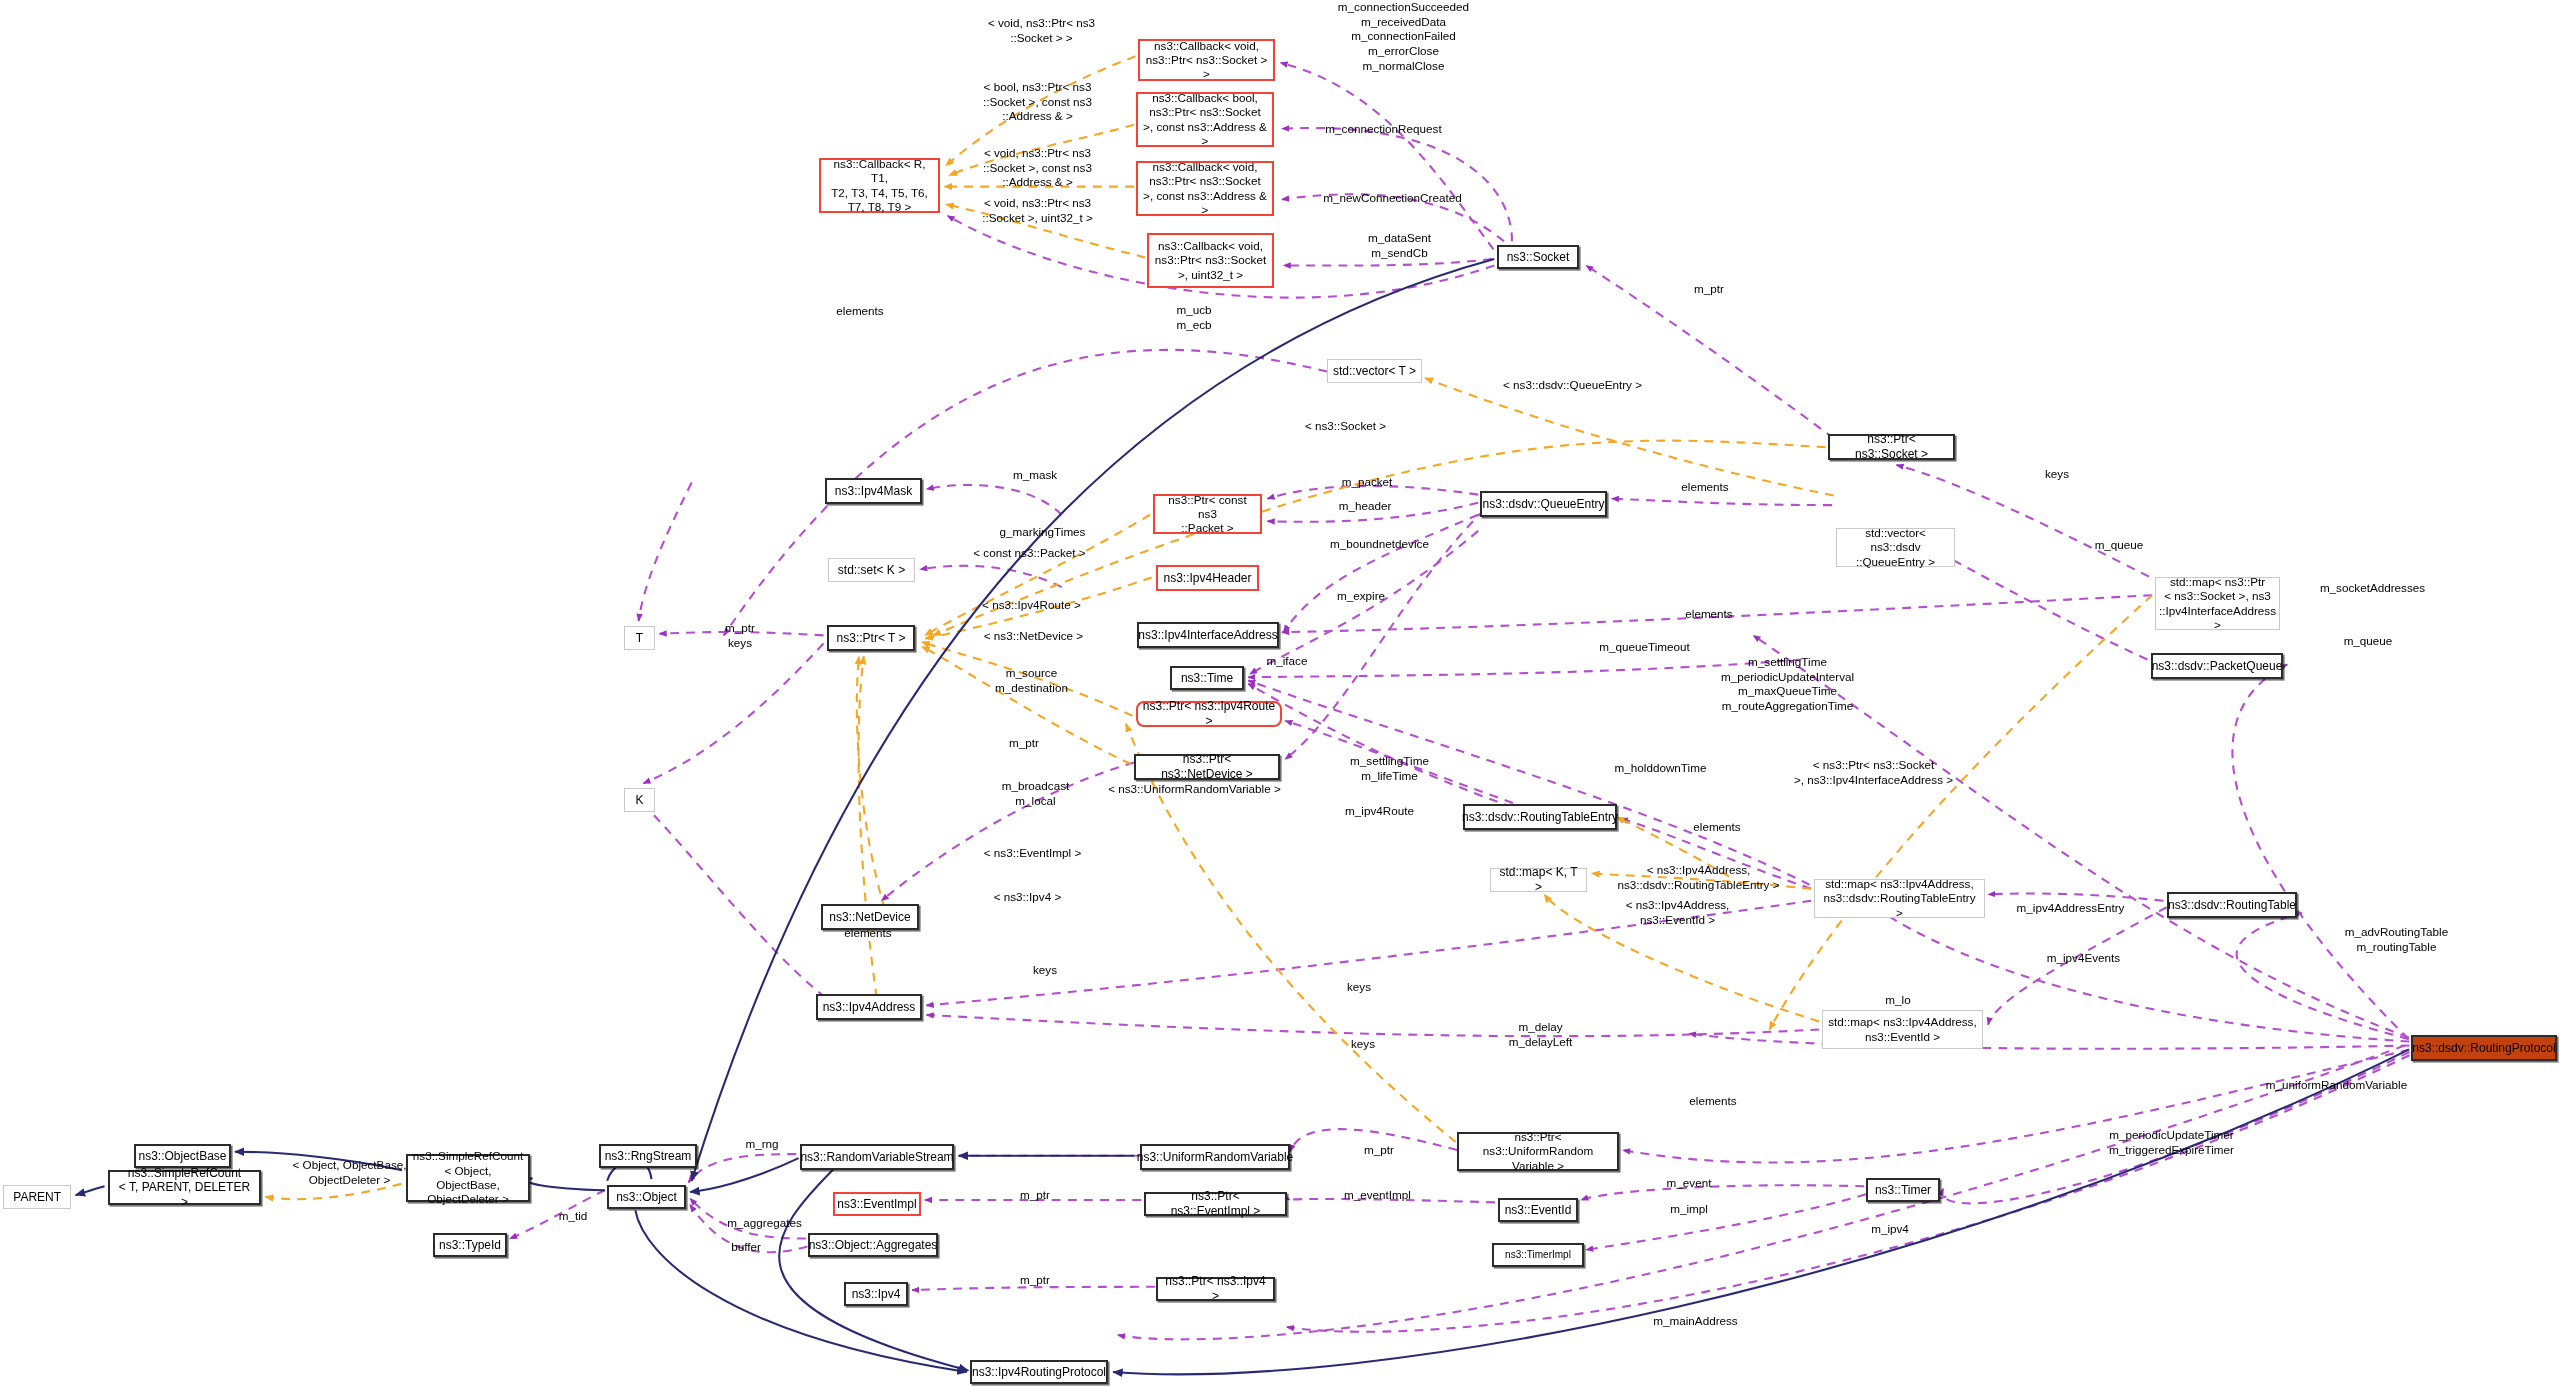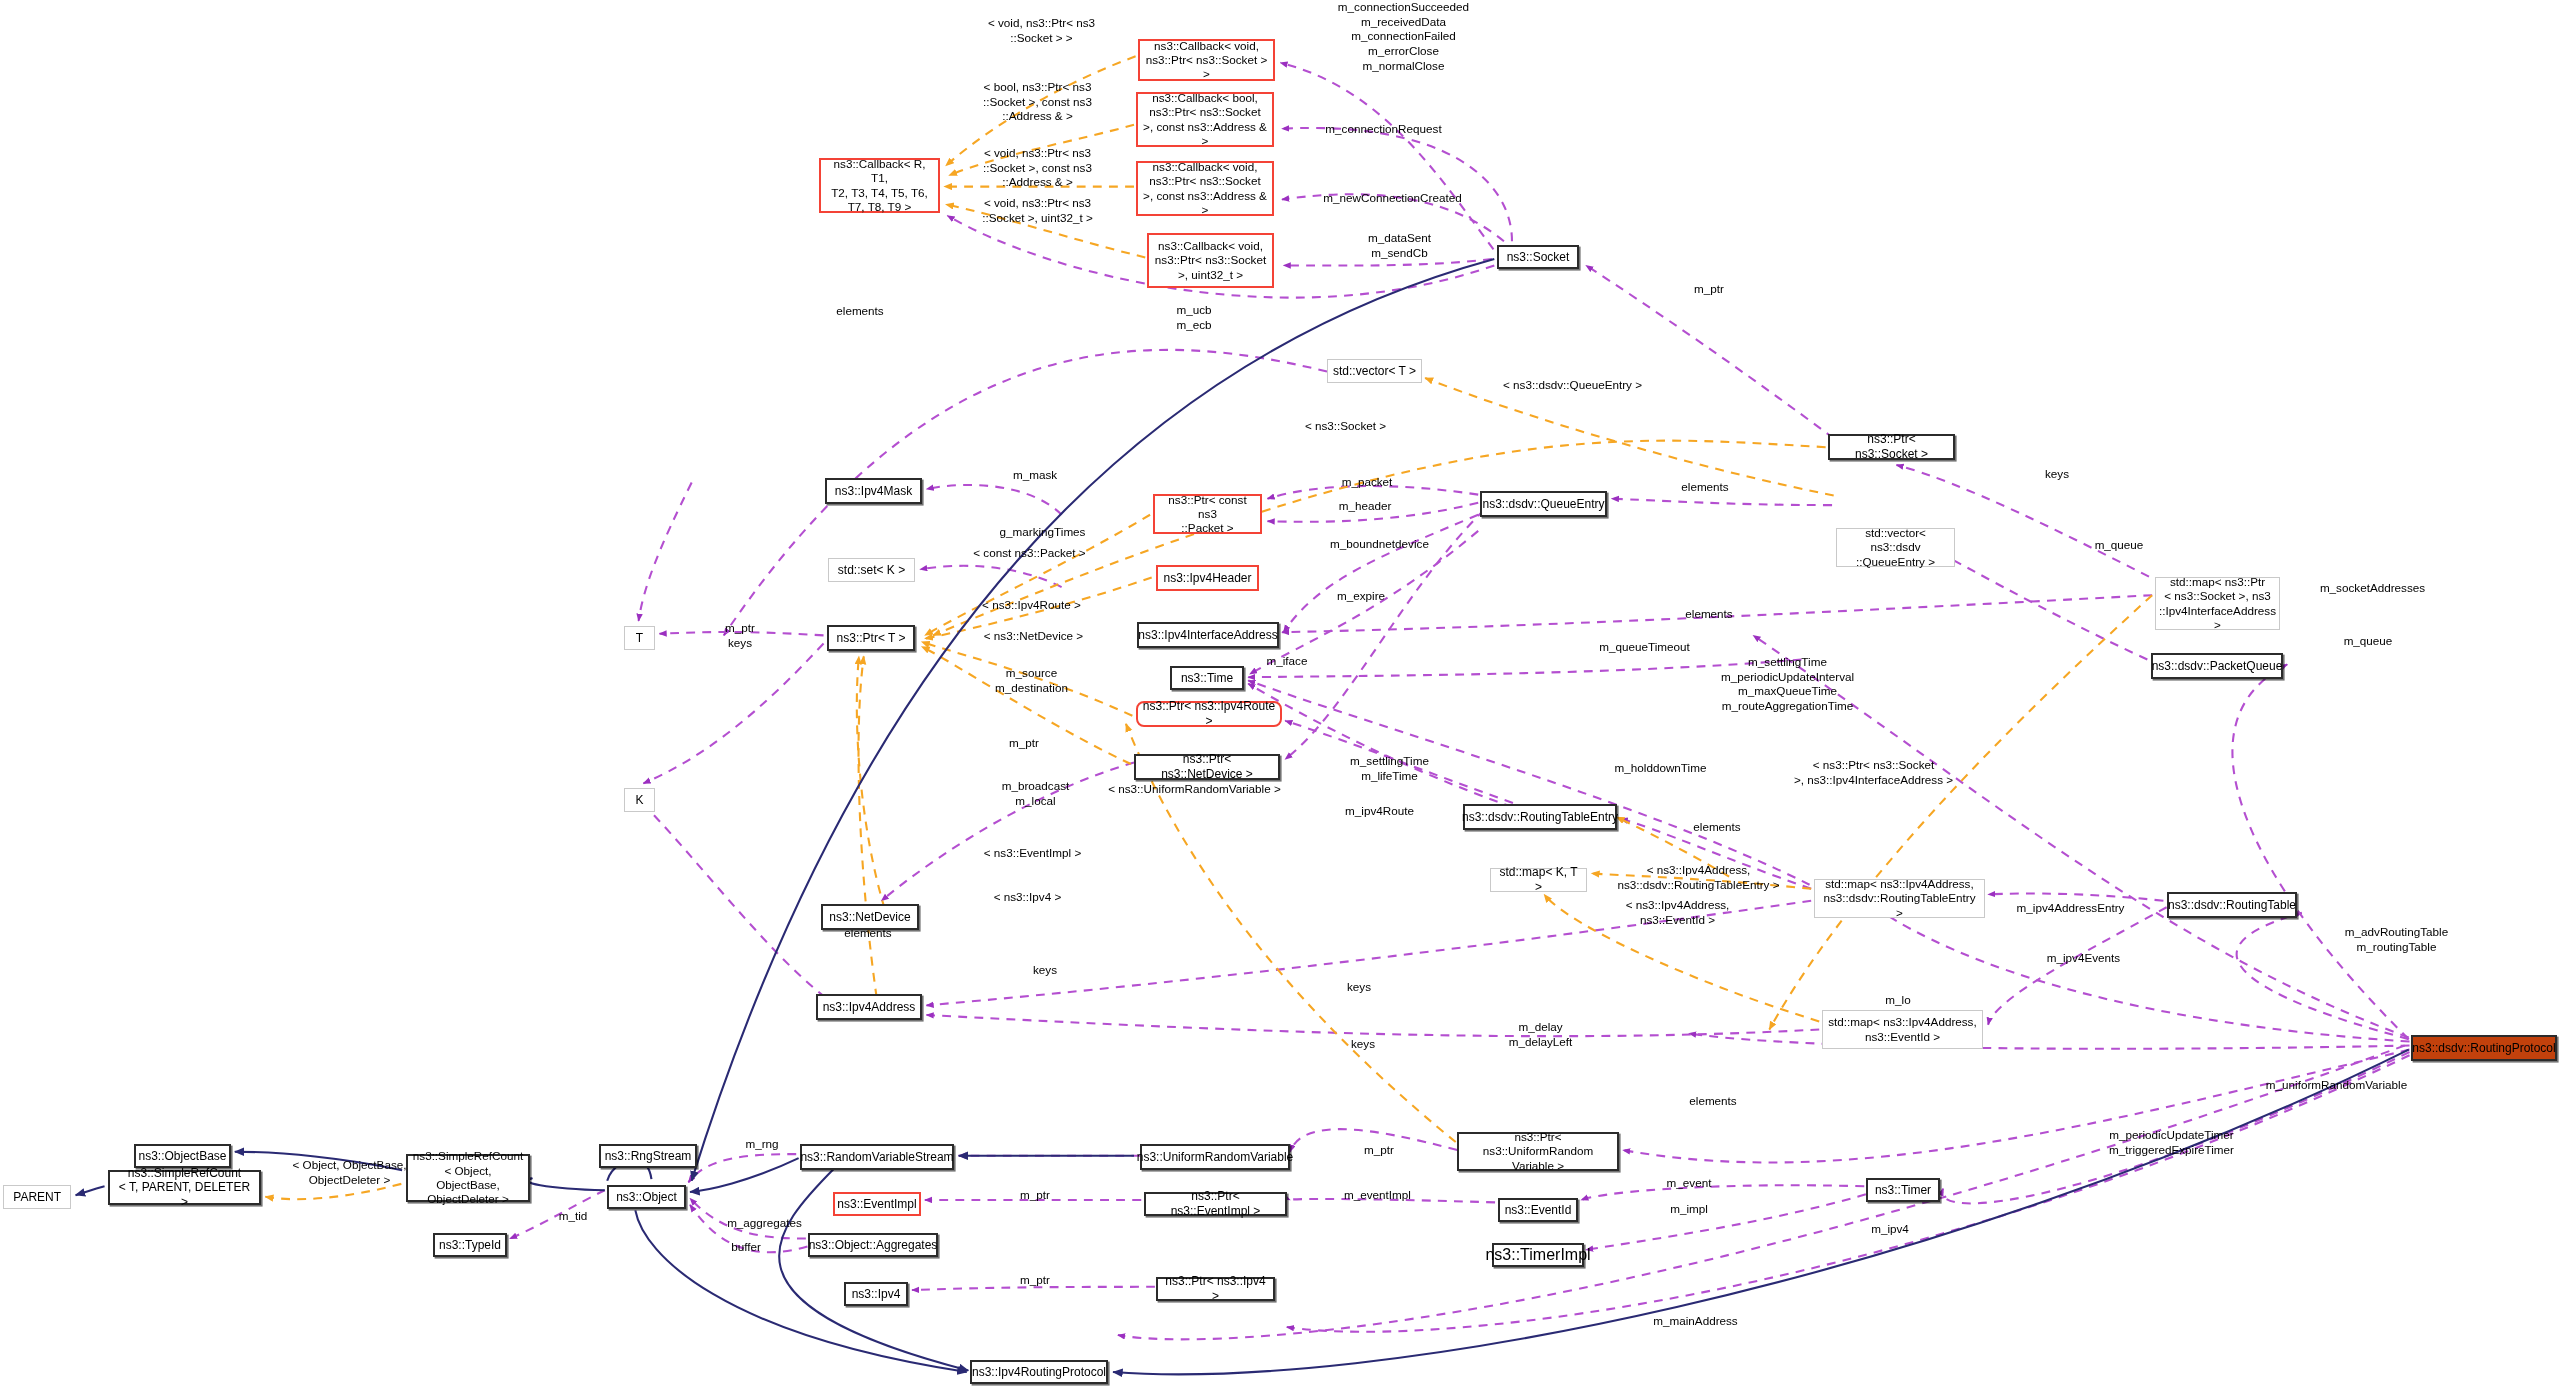--- a/index.html
+++ b/index.html
@@ -227,21 +227,21 @@
       <div class="node n-black" style="left: 800px; top: 1144px; width: 154px; height: 26px; font-size: 12px;">ns3::RandomVariableStream</div>
       <div class="node n-red" style="left: 833px; top: 1192px; width: 88px; height: 24px; font-size: 12px;">ns3::EventImpl</div>
       <div class="node n-black" style="left: 808px; top: 1233px; width: 130px; height: 24px; font-size: 12px;">ns3::Object::Aggregates</div>
       <div class="node n-black" style="left: 844px; top: 1282px; width: 64px; height: 24px; font-size: 12px;">ns3::Ipv4</div>
       <div class="node n-black" style="left: 1140px; top: 1144px; width: 150px; height: 26px; font-size: 12px;">ns3::UniformRandomVariable</div>
       <div class="node n-black" style="left: 1144px; top: 1192px; width: 143px; height: 24px; font-size: 12px;">ns3::Ptr&lt; ns3::EventImpl &gt;</div>
       <div class="node n-black" style="left: 1156px; top: 1277px; width: 119px; height: 24px; font-size: 12px;">ns3::Ptr&lt; ns3::Ipv4 &gt;</div>
       <div class="node n-black" style="left: 1457px; top: 1132px; width: 162px; height: 39px; font-size: 11.7px;">ns3::Ptr&lt; ns3::UniformRandom
 Variable &gt;</div>
       <div class="node n-black" style="left: 1498px; top: 1198px; width: 80px; height: 24px; font-size: 12px;">ns3::EventId</div>
-      <div class="node n-black" style="left: 1492px; top: 1243px; width: 92px; height: 24px; font-size: 16px;">ns3::TimerImpl</div>
+      <div class="node n-black" style="left: 1492px; top: 1243px; width: 92px; height: 24px; font-size: 10px;">ns3::TimerImpl</div>
       <div class="node n-black" style="left: 1866px; top: 1178px; width: 74px; height: 24px; font-size: 12px;">ns3::Timer</div>
       <div class="node n-black" style="left: 970px; top: 1360px; width: 138px; height: 24px; font-size: 12px;">ns3::Ipv4RoutingProtocol</div>
     </div>
   <div id="label-host">
       <div class="lbl f14" style="left: 1287px; top: 0px; width: 233px;">m_connectionSucceeded
 m_receivedData
 m_connectionFailed
 m_errorClose
 m_normalClose</div>
       <div class="lbl f14" style="left: 957px; top: 16px; width: 169px;">&lt; void, ns3::Ptr&lt; ns3

